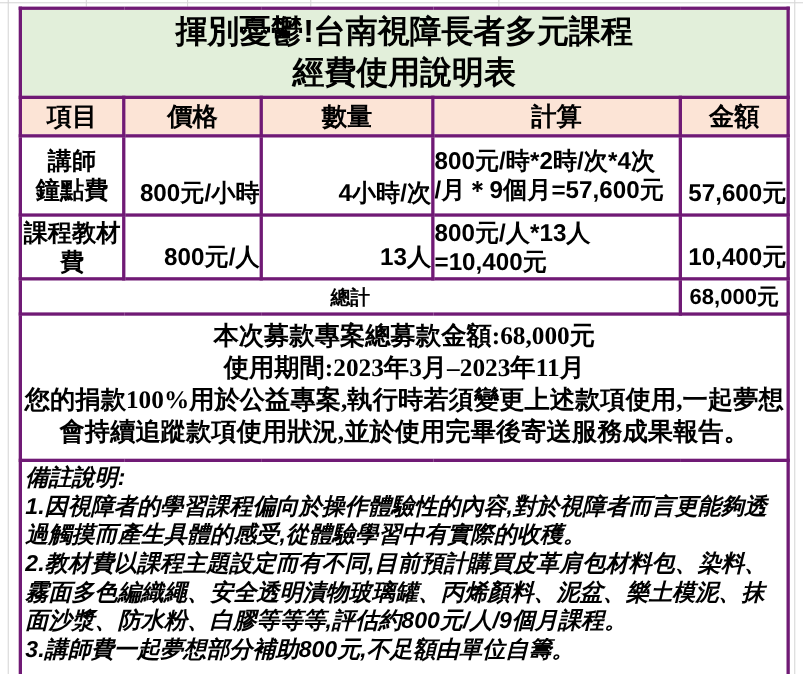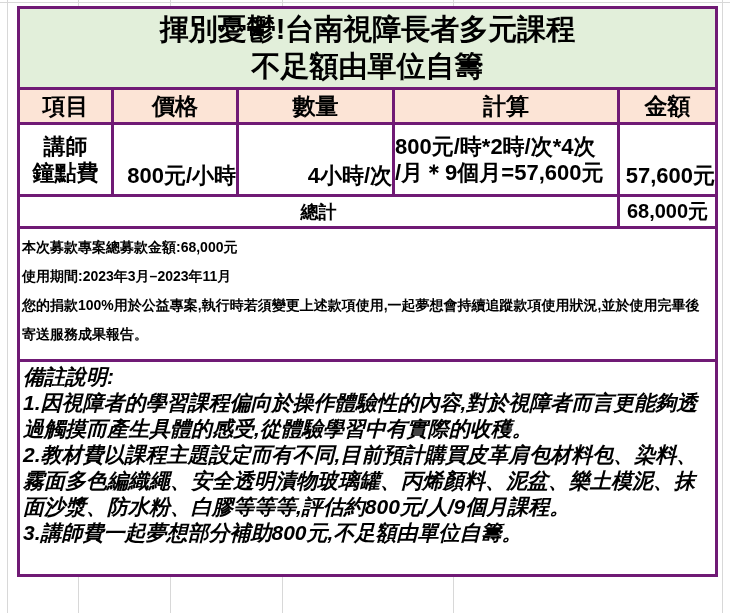--- a/index.html
+++ b/index.html
@@ -69,26 +69,27 @@
     vertical-align:middle;
     font-size:18px;
     height:29px;
   }
   .total-amount-cell{
     text-align:center;
     vertical-align:middle;
     font-size:20px;
   }
   .summary-cell{
-    text-align:left;
+    text-align:center;
     vertical-align:top;
-    font-size:14px;
+    font-size:23px;
     line-height:29px;
     height:122px;
     padding:4px 2px !important;
+    font-family:Liberation Serif, serif;
   }
   .notes-cell{
     text-align:left;
     vertical-align:top;
     font-size:21px;
     line-height:26px;
     height:208px;
     padding:2px 3px !important;
     font-style:italic;
   }
@@ -112,21 +113,21 @@
     <col style="width:125px">
     <col style="width:156px">
     <col style="width:225px">
     <col style="width:98px">
   </colgroup>
 
   <tbody>
       <tr>
     <td class="title-cell" colspan="5">
       <div>揮別憂鬱!台南視障長者多元課程</div>
-      <div>不足額由單位自籌</div>
+      <div>經費使用說明表</div>
     </td>
   </tr>
 
   <tr>
     <td class="hdr-cell">項目</td>
     <td class="hdr-cell">價格</td>
     <td class="hdr-cell">數量</td>
     <td class="hdr-cell">計算</td>
     <td class="hdr-cell">金額</td>
   </tr>
@@ -134,20 +135,29 @@
   <tr class="row1">
     <td class="item-cell">講師
 鐘點費</td>
     <td class="bottom-cell">800元/小時</td>
     <td class="bottom-cell">4小時/次</td>
     <td class="calc-cell">800元/時*2時/次*4次
 /月＊9個月=57,600元</td>
     <td class="bottom-cell">57,600元</td>
   </tr>
 
+  <tr class="row2">
+    <td class="item-cell">課程教材
+費</td>
+    <td class="bottom-cell">800元/人</td>
+    <td class="bottom-cell">13人</td>
+    <td class="calc-cell">800元/人*13人
+=10,400元</td>
+    <td class="bottom-cell">10,400元</td>
+  </tr>
 
   <tr>
     <td class="total-label-cell" colspan="4">總計</td>
     <td class="total-amount-cell">68,000元</td>
   </tr>
 
   <tr>
     <td class="summary-cell" colspan="5">
       <div>本次募款專案總募款金額:68,000元</div>
       <div>使用期間:2023年3月–2023年11月</div>

